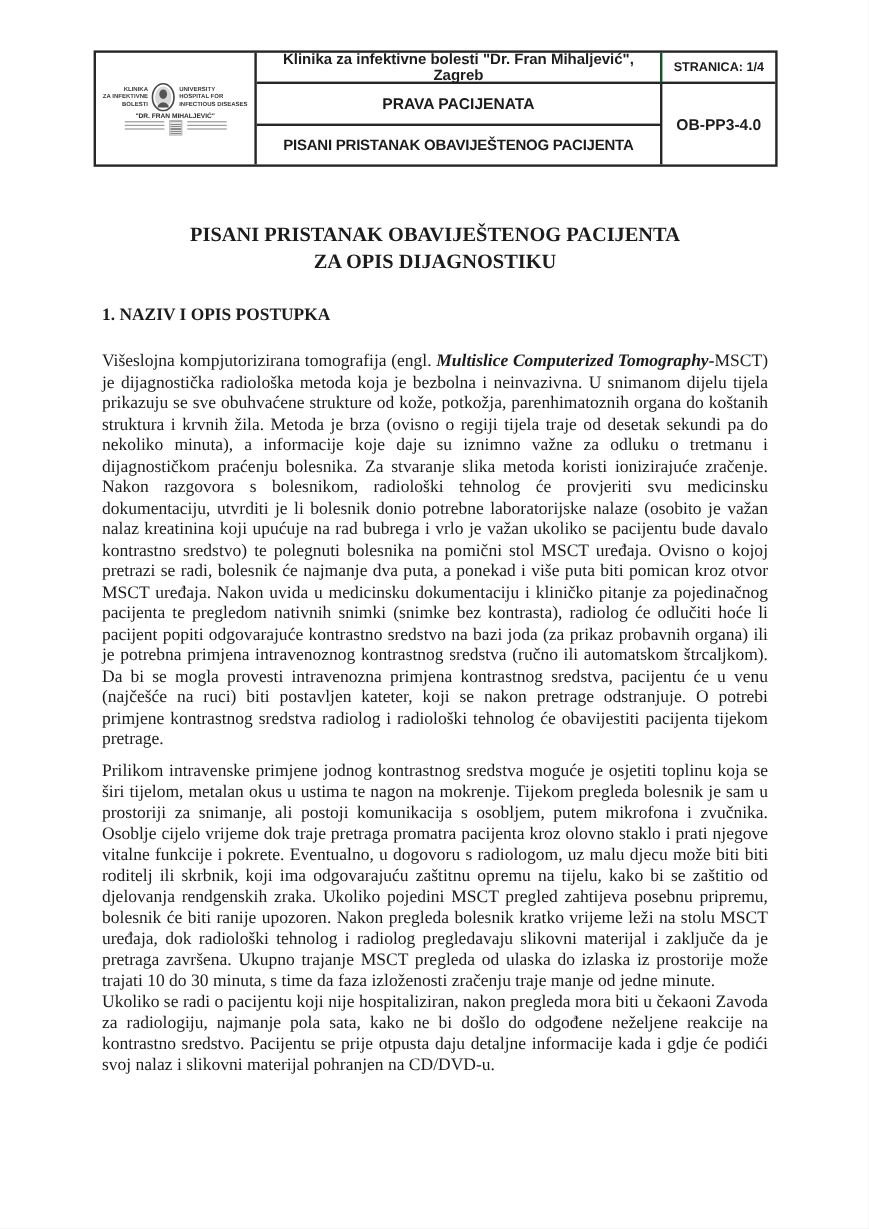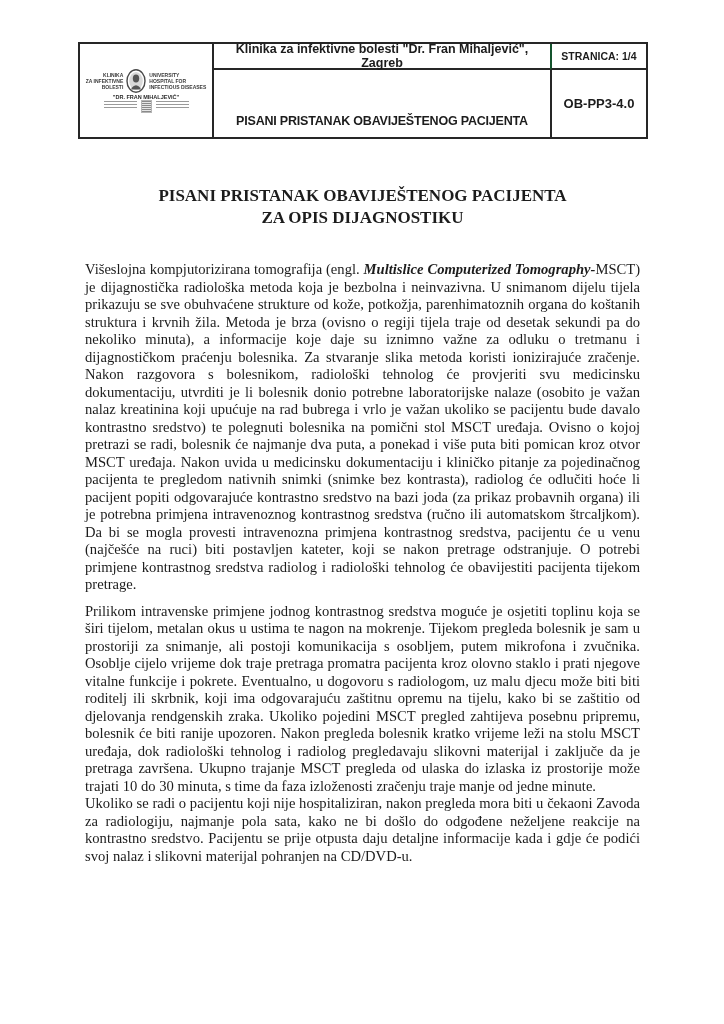--- a/index.html
+++ b/index.html
@@ -35,21 +35,21 @@
   .logo-fineprint{display:flex;align-items:flex-start;justify-content:center;gap:5px;margin-top:1px;}
   .fineprint-col{display:flex;flex-direction:column;gap:2px;}
   .fineline{width:33px;height:1px;background:#9a9a9a;}
   .logo-crest{width:9px;height:11px;background:
     repeating-linear-gradient(0deg,#8a8a8a 0 1px,#e6e6e6 1px 2px);
     outline:1px solid #b5b5b5;}
   
   .content{position:absolute;left:85px;top:185px;width:555px;}
   .doc-title{text-align:center;font-weight:bold;font-size:17px;line-height:21.5px;}
   .section-heading{margin-top:27px;font-weight:bold;font-size:14.5px;}
-  .body-paragraphs{margin-top:33px;font-family:Liberation Serif, serif;}
+  .body-paragraphs{margin-top:21px;font-family:Liberation Serif, serif;}
   .body-paragraphs p{
     margin:0;font-size:14.6px;line-height:17.5px;text-align:justify;
   }
   .body-paragraphs p.gap-after{margin-bottom:9px;}
   .italic{font-style:italic;font-weight:bold;}
 </style>
 </head>
 <body>
 
 <div id="page">
@@ -88,30 +88,32 @@
         <div class="fineprint-col">
           <div class="fineline"></div>
             <div class="fineline"></div>
             <div class="fineline"></div>
         </div>
       </div>
     </div>
 
     <div class="cell cell-institution">Klinika za infektivne bolesti "Dr. Fran Mihaljević", Zagreb</div>
     <div class="cell cell-page">STRANICA: 1/4</div>
+    <div class="cell cell-prava">PRAVA PACIJENATA</div>
     <div class="cell cell-code">OB-PP3-4.0</div>
     <div class="cell cell-doctitle">PISANI PRISTANAK OBAVIJEŠTENOG PACIJENTA</div>
   </div>
 
   <div class="content">
     <div class="doc-title">
       <div>PISANI PRISTANAK OBAVIJEŠTENOG PACIJENTA</div>
       <div>ZA OPIS DIJAGNOSTIKU</div>
     </div>
 
+    <div class="section-heading">1. NAZIV I OPIS POSTUPKA</div>
 
     <div class="body-paragraphs">
         <p class="gap-after"><span>Višeslojna kompjutorizirana tomografija (engl. </span><span class="italic">Multislice Computerized Tomography-</span><span>MSCT) je dijagnostička radiološka metoda koja je bezbolna i neinvazivna. U snimanom dijelu tijela prikazuju se sve obuhvaćene strukture od kože, potkožja, parenhimatoznih organa do koštanih struktura i krvnih žila. Metoda je brza (ovisno o regiji tijela traje od desetak sekundi pa do nekoliko minuta), a informacije koje daje su iznimno važne za odluku o tretmanu i dijagnostičkom praćenju bolesnika. Za stvaranje slika metoda koristi ionizirajuće zračenje. Nakon razgovora s bolesnikom, radiološki tehnolog će provjeriti svu medicinsku dokumentaciju, utvrditi je li bolesnik donio potrebne laboratorijske nalaze (osobito je važan nalaz kreatinina koji upućuje na rad bubrega i vrlo je važan ukoliko se pacijentu bude davalo kontrastno sredstvo) te polegnuti bolesnika na pomični stol MSCT uređaja. Ovisno o kojoj pretrazi se radi, bolesnik će najmanje dva puta, a ponekad i više puta biti pomican kroz otvor MSCT uređaja. Nakon uvida u medicinsku dokumentaciju i kliničko pitanje za pojedinačnog pacijenta te pregledom nativnih snimki (snimke bez kontrasta), radiolog će odlučiti hoće li pacijent popiti odgovarajuće kontrastno sredstvo na bazi joda (za prikaz probavnih organa) ili je potrebna primjena intravenoznog kontrastnog sredstva (ručno ili automatskom štrcaljkom). Da bi se mogla provesti intravenozna primjena kontrastnog sredstva, pacijentu će u venu (najčešće na ruci) biti postavljen kateter, koji se nakon pretrage odstranjuje. O potrebi primjene kontrastnog sredstva radiolog i radiološki tehnolog će obavijestiti pacijenta tijekom pretrage.</span></p>
         <p class=""><span>Prilikom intravenske primjene jodnog kontrastnog sredstva moguće je osjetiti toplinu koja se širi tijelom, metalan okus u ustima te nagon na mokrenje. Tijekom pregleda bolesnik je sam u prostoriji za snimanje, ali postoji komunikacija s osobljem, putem mikrofona i zvučnika. Osoblje cijelo vrijeme dok traje pretraga promatra pacijenta kroz olovno staklo i prati njegove vitalne funkcije i pokrete. Eventualno, u dogovoru s radiologom, uz malu djecu može biti biti roditelj ili skrbnik, koji ima odgovarajuću zaštitnu opremu na tijelu, kako bi se zaštitio od djelovanja rendgenskih zraka. Ukoliko pojedini MSCT pregled zahtijeva posebnu pripremu, bolesnik će biti ranije upozoren. Nakon pregleda bolesnik kratko vrijeme leži na stolu MSCT uređaja, dok radiološki tehnolog i radiolog pregledavaju slikovni materijal i zaključe da je pretraga završena. Ukupno trajanje MSCT pregleda od ulaska do izlaska iz prostorije može trajati 10 do 30 minuta, s time da faza izloženosti zračenju traje manje od jedne minute.</span></p>
         <p class=""><span>Ukoliko se radi o pacijentu koji nije hospitaliziran, nakon pregleda mora biti u čekaoni Zavoda za radiologiju, najmanje pola sata, kako ne bi došlo do odgođene neželjene reakcije na kontrastno sredstvo. Pacijentu se prije otpusta daju detaljne informacije kada i gdje će podići svoj nalaz i slikovni materijal pohranjen na CD/DVD-u.</span></p>
       </div>
   </div>
 
 </div>
 

